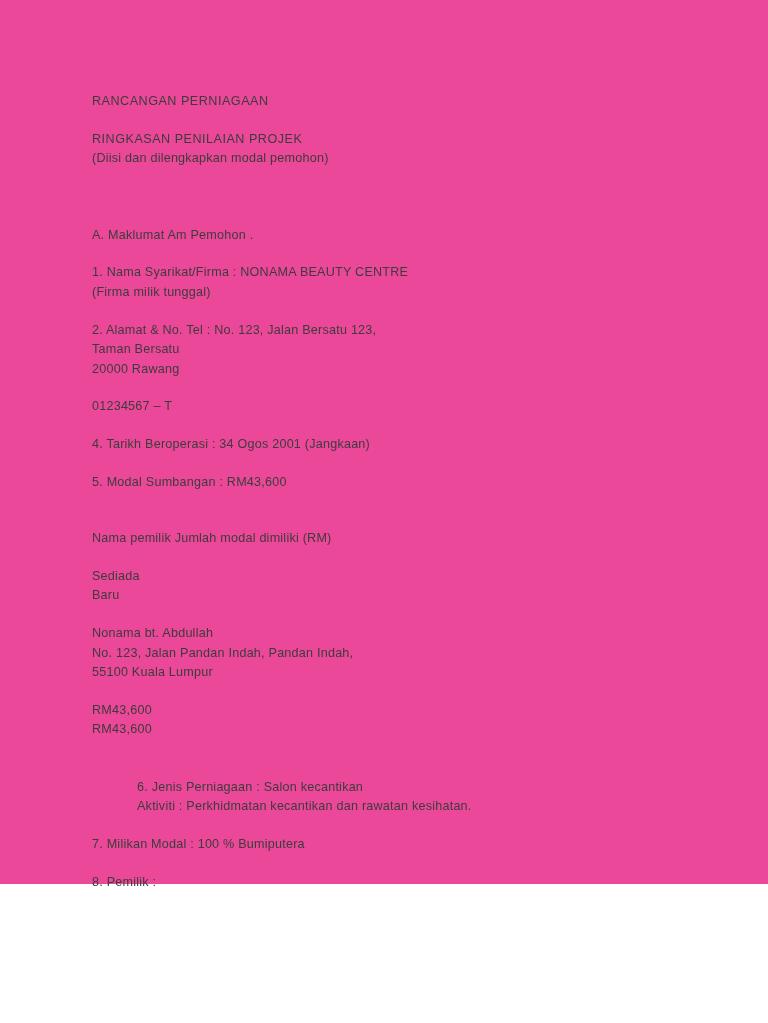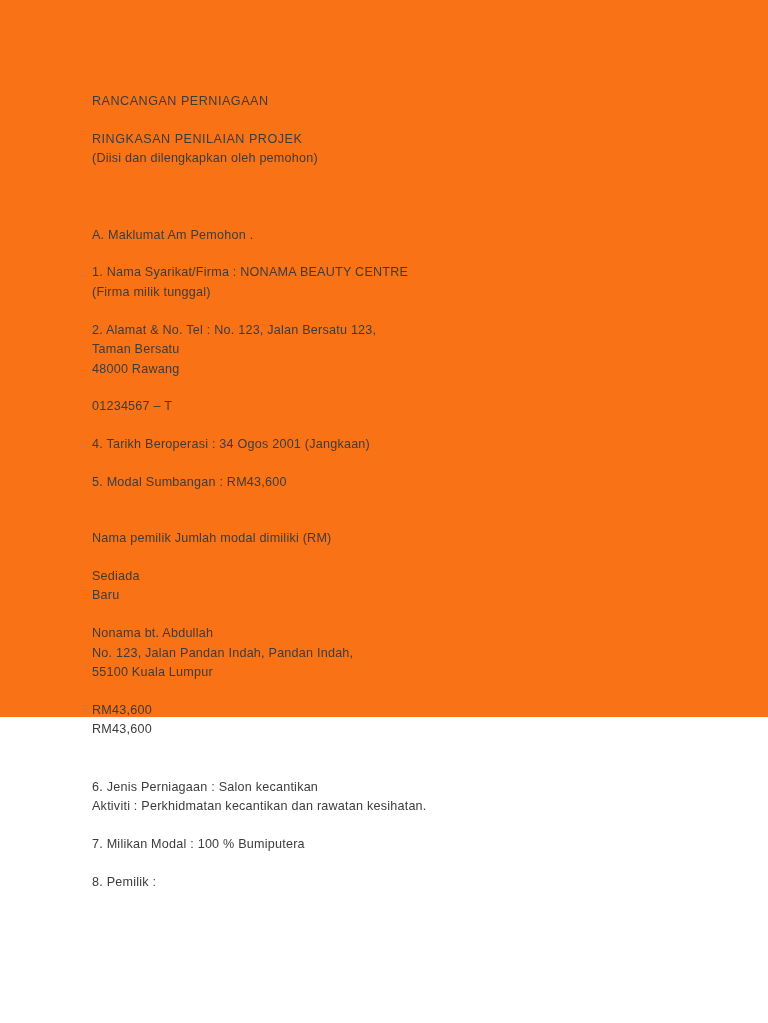--- a/index.html
+++ b/index.html
@@ -13,22 +13,22 @@
     background: #ffffff;
     font-family: "Liberation Sans", "DejaVu Sans", sans-serif;
     color: #3c3c3c;
     -webkit-font-smoothing: antialiased;
     overflow: hidden;
   }
 
   .page {
     position: relative;
     width: 768px;
-    height: 717px;
-    background: #f97316;
+    height: 884px;
+    background: #ec4899;
     box-sizing: border-box;
     padding: 16px;
   }
 
   .doc-body {
     position: absolute;
     left: 92px;
     top: 92px;
     width: 600px;
   }
@@ -60,36 +60,36 @@
 
 <div class="page">
   <div class="doc-body">
 
     <div class="block">
       <span class="line caps">RANCANGAN PERNIAGAAN</span>
     </div>
 
     <div class="block">
       <span class="line caps">RINGKASAN PENILAIAN PROJEK</span>
-      <span class="line">(Diisi dan dilengkapkan oleh pemohon)</span>
+      <span class="line">(Diisi dan dilengkapkan modal pemohon)</span>
     </div>
 
     <div class="block gap-large-before gap-heading-after">
       <span class="line">A. Maklumat Am Pemohon .</span>
     </div>
 
     <div class="block">
       <span class="line">1. Nama Syarikat/Firma : NONAMA BEAUTY CENTRE</span>
       <span class="line">(Firma milik tunggal)</span>
     </div>
 
     <div class="block">
       <span class="line">2. Alamat &amp; No. Tel : No. 123, Jalan Bersatu 123,</span>
       <span class="line">Taman Bersatu</span>
-      <span class="line">48000 Rawang</span>
+      <span class="line">20000 Rawang</span>
     </div>
 
     <div class="block">
       <span class="line">01234567 – T</span>
     </div>
 
     <div class="block">
       <span class="line">4. Tarikh Beroperasi : 34 Ogos 2001 (Jangkaan)</span>
     </div>
 
@@ -110,21 +110,21 @@
       <span class="line">Nonama bt. Abdullah</span>
       <span class="line">No. 123, Jalan Pandan Indah, Pandan Indah,</span>
       <span class="line">55100 Kuala Lumpur</span>
     </div>
 
     <div class="block">
       <span class="line">RM43,600</span>
       <span class="line">RM43,600</span>
     </div>
 
-    <div class="block" style="margin-top:38px;">
+    <div class="block" style="margin-top:38px;margin-left:45px;">
       <span class="line">6. Jenis Perniagaan : Salon kecantikan</span>
       <span class="line">Aktiviti : Perkhidmatan kecantikan dan rawatan kesihatan.</span>
     </div>
 
     <div class="block">
       <span class="line">7. Milikan Modal : 100 % Bumiputera</span>
     </div>
 
     <div class="block">
       <span class="line">8. Pemilik :</span>

